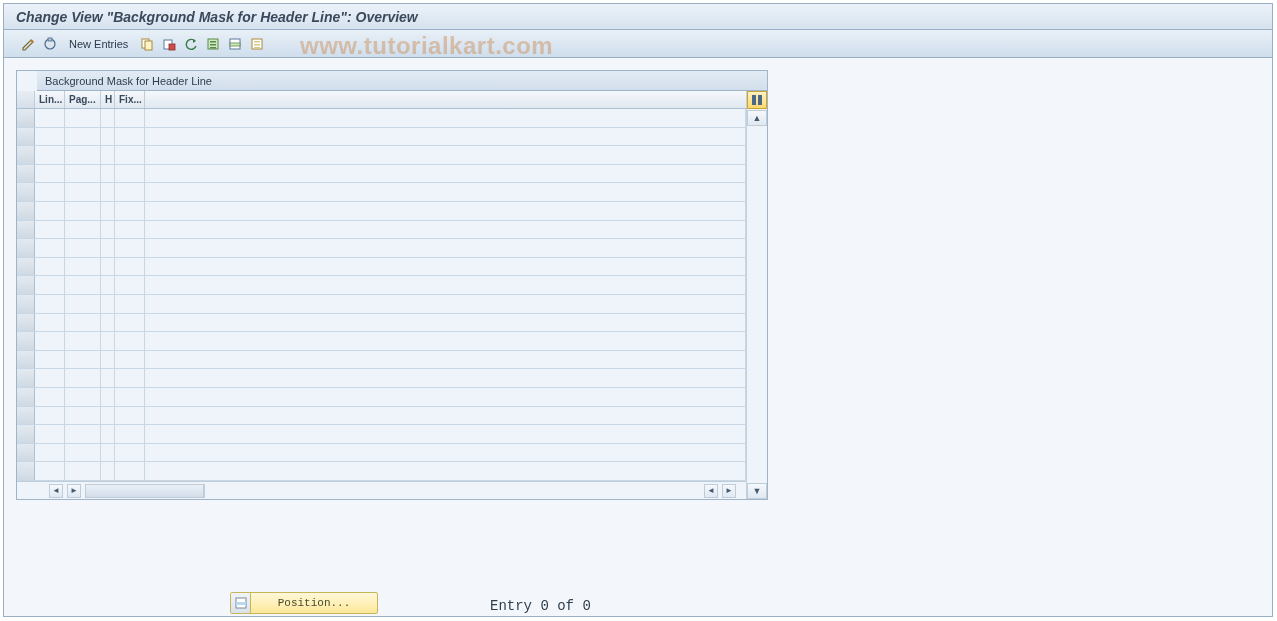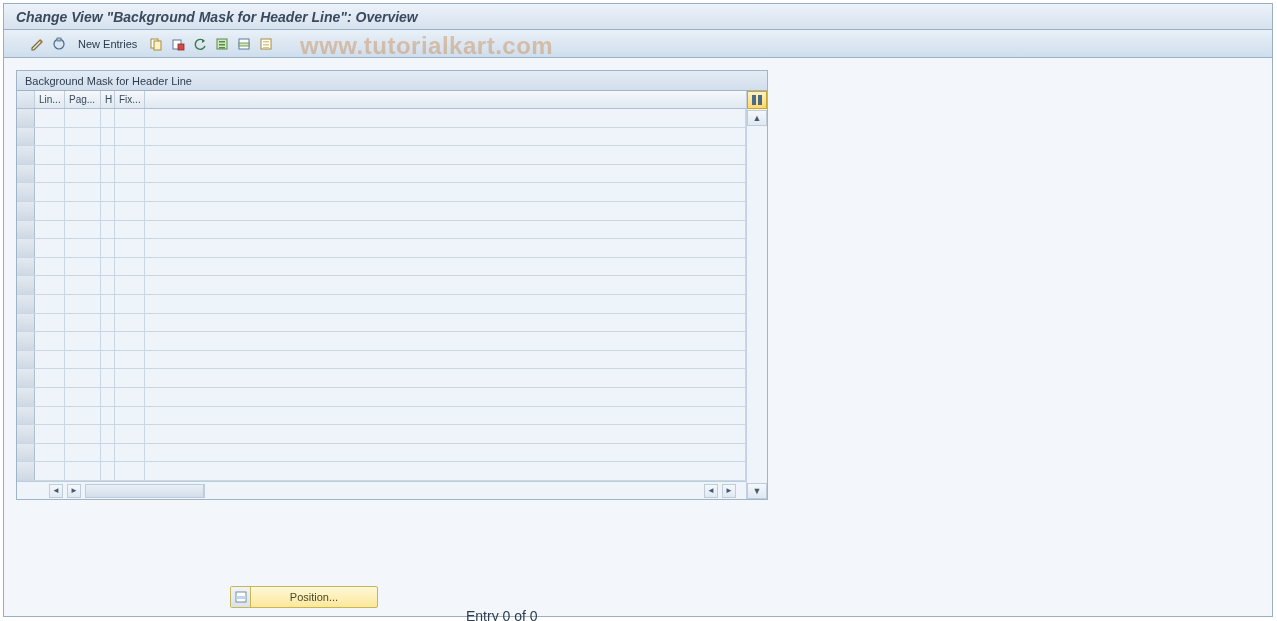--- a/index.html
+++ b/index.html
@@ -33,21 +33,21 @@
       font-size: 14px;
       color: #3a4a5c;
     }
     
     .toolbar {
       background: linear-gradient(#e9f0f7, #cfdeed);
       border-bottom: 1px solid #9aaec4;
       height: 28px;
       display: flex;
       align-items: center;
-      padding: 0 24px;
+      padding: 0 15px;
       gap: 4px;
       position: relative;
     }
     .tb-icon {
       width: 18px;
       height: 18px;
       display: flex;
       align-items: center;
       justify-content: center;
       cursor: pointer;
@@ -84,33 +84,35 @@
     }
     .grp-title {
       background: linear-gradient(#e3ecf5, #d2deec);
       border-bottom: 1px solid #9fb4c8;
       height: 20px;
       display: flex;
       align-items: center;
       padding: 0 8px;
       font-size: 11px;
       color: #2e3d4e;
+      margin-left: 20px;
     }
     .grid-wrap {
       display: flex;
     }
     .grid {
       flex: 1;
       border-right: 1px solid #c2d0df;
     }
     .grid-head {
       display: flex;
       background: linear-gradient(#f5f8fb, #e0e8f1);
       border-bottom: 1px solid #aebfd0;
       height: 18px;
+      font-weight: bold;
     }
     .grid-head .gh {
       border-right: 1px solid #bfcddb;
       font-size: 10px;
       color: #3a4a5c;
       display: flex;
       align-items: center;
       padding: 0 4px;
       overflow: hidden;
       white-space: nowrap;
@@ -194,24 +196,25 @@
       border-right: 1px solid #bfcddb;
     }
     .hs-gap { flex:1; }
     
     .bottombar {
       position: absolute;
       left: 0; right: 0;
       top: 582px;
       height: 28px;
       display:flex;
-      align-items:flex-start;
+      align-items:flex-end;
       padding-left: 226px;
-      gap: 88px;
+      gap: 112px;
       background: #f3f7fb;
+      font-family: Liberation Mono, monospace;
     }
     .pos-btn {
       display:flex; align-items:center;
       height: 22px;
       border: 1px solid #c6b65a;
       background: linear-gradient(#fff8d8,#fce89a);
       border-radius: 2px;
       cursor:pointer;
       width: 148px;
     }

